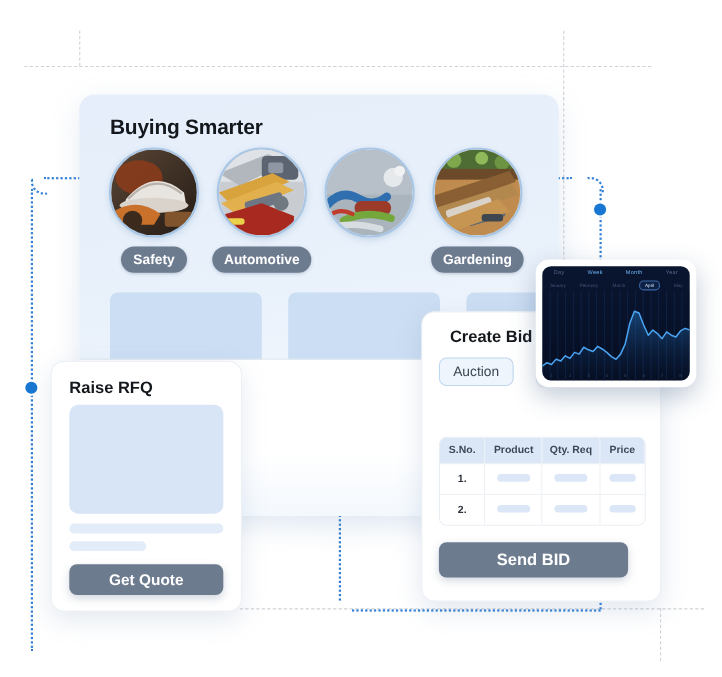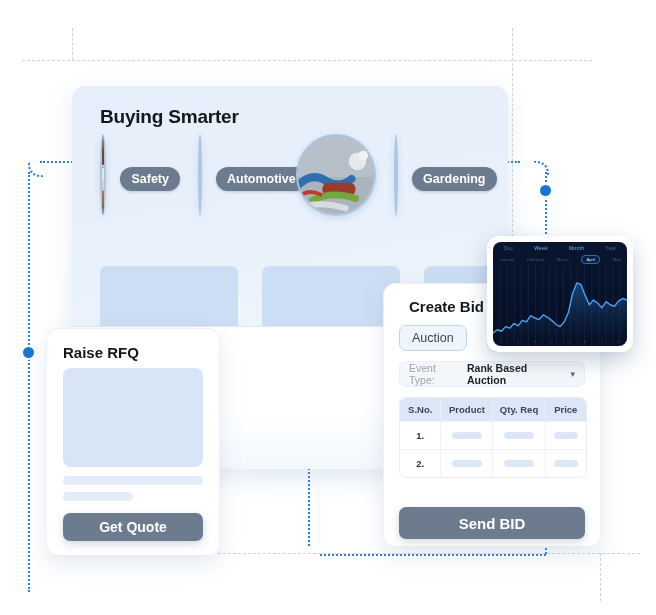--- a/index.html
+++ b/index.html
@@ -40,21 +40,21 @@
     background:linear-gradient(170deg,#e5eefa 0%, #e9f1fb 45%, #f4f8fd 75%, #ffffff 100%);
     box-shadow:0 8px 26px rgba(120,150,190,.18);
     overflow:hidden;
     margin-top:26px;
   }
   .panel-title{
     position:absolute;left:28px;top:20px;
     font-size:19px;font-weight:bold;color:#14181d;letter-spacing:-.2px;
   }
   .cats{position:absolute;left:28px;top:48px;width:390px;display:flex;gap:18px;}
-  .cat{width:80px;display:flex;flex-direction:row;align-items:center;gap:14px;}
+  .cat{width:80px;display:flex;flex-direction:column;align-items:center;}
   .cat-circle{
     width:78px;height:78px;border-radius:50%;
     border:2px solid #a9c6e4;overflow:hidden;position:relative;
     box-shadow:0 2px 6px rgba(100,140,180,.25);
   }
   .cat-circle svg{display:block;width:100%;height:100%;}
   .cat-pill{
     margin-top:8px;padding:5px 11px;border-radius:13px;background:#6d7b8f;
     color:#ffffff;font-size:12.5px;font-weight:bold;white-space:nowrap;
     box-shadow:0 1px 3px rgba(80,100,130,.3);
@@ -123,21 +123,21 @@
     background:#dbe7f6;color:#3b4756;font-weight:bold;padding:6px 0;text-align:center;
     border-right:1px solid #eaf0f7;font-size:9.5px;
   }
   .tbl th:last-child{border-right:none;}
   .tbl td{
     background:#ffffff;padding:8px 0;text-align:center;border-top:1px solid #eef2f6;
     border-right:1px solid #eef2f6;color:#2b323b;font-weight:bold;font-size:9.5px;
   }
   .tbl td:last-child{border-right:none;}
   .cellbar{display:inline-block;height:7px;border-radius:4px;background:#dbe7f6;width:60%;}
-  .bid-btn{left:15px;top:209px;width:186px;height:32px;font-size:15px;margin-top:14px;}
+  .bid-btn{left:15px;top:209px;width:172px;height:32px;font-size:15px;}
 
   
   .chart-widget{
     position:absolute;left:487px;top:236px;width:146px;height:116px;
     background:#ffffff;border-radius:12px;padding:6px;box-sizing:border-box;
     box-shadow:0 8px 22px rgba(60,90,130,.3);
   }
   .chart-inner{
     width:100%;height:100%;border-radius:8px;overflow:hidden;position:relative;
     background:linear-gradient(180deg,#0a1530 0%, #071128 55%, #050d20 100%);
@@ -304,25 +304,20 @@
       <div class="tab-icon">
         <svg width="16" height="12" viewBox="0 0 16 12">
           <line x1="1" y1="4" x2="15" y2="4" stroke="#47515e" stroke-width="1.6" stroke-linecap="round"></line>
           <line x1="1" y1="8" x2="15" y2="8" stroke="#47515e" stroke-width="1.6" stroke-linecap="round"></line>
           <circle cx="5" cy="4" r="1.7" fill="#ffffff" stroke="#47515e" stroke-width="1.4"></circle>
           <circle cx="11" cy="8" r="1.7" fill="#ffffff" stroke="#47515e" stroke-width="1.4"></circle>
         </svg>
       </div>
     </div>
 
-    <div class="evt">
-      <span class="evt-label">Event Type:</span>
-      <span class="evt-val">Rank Based Auction</span>
-      <span class="evt-chev">▾</span>
-    </div>
 
     <div class="tbl">
       <table>
         <thead>
           <tr>
             <th style="width:22%">S.No.</th>
             <th style="width:28%">Product</th>
             <th style="width:28%">Qty. Req</th>
             <th style="width:22%">Price</th>
           </tr>

